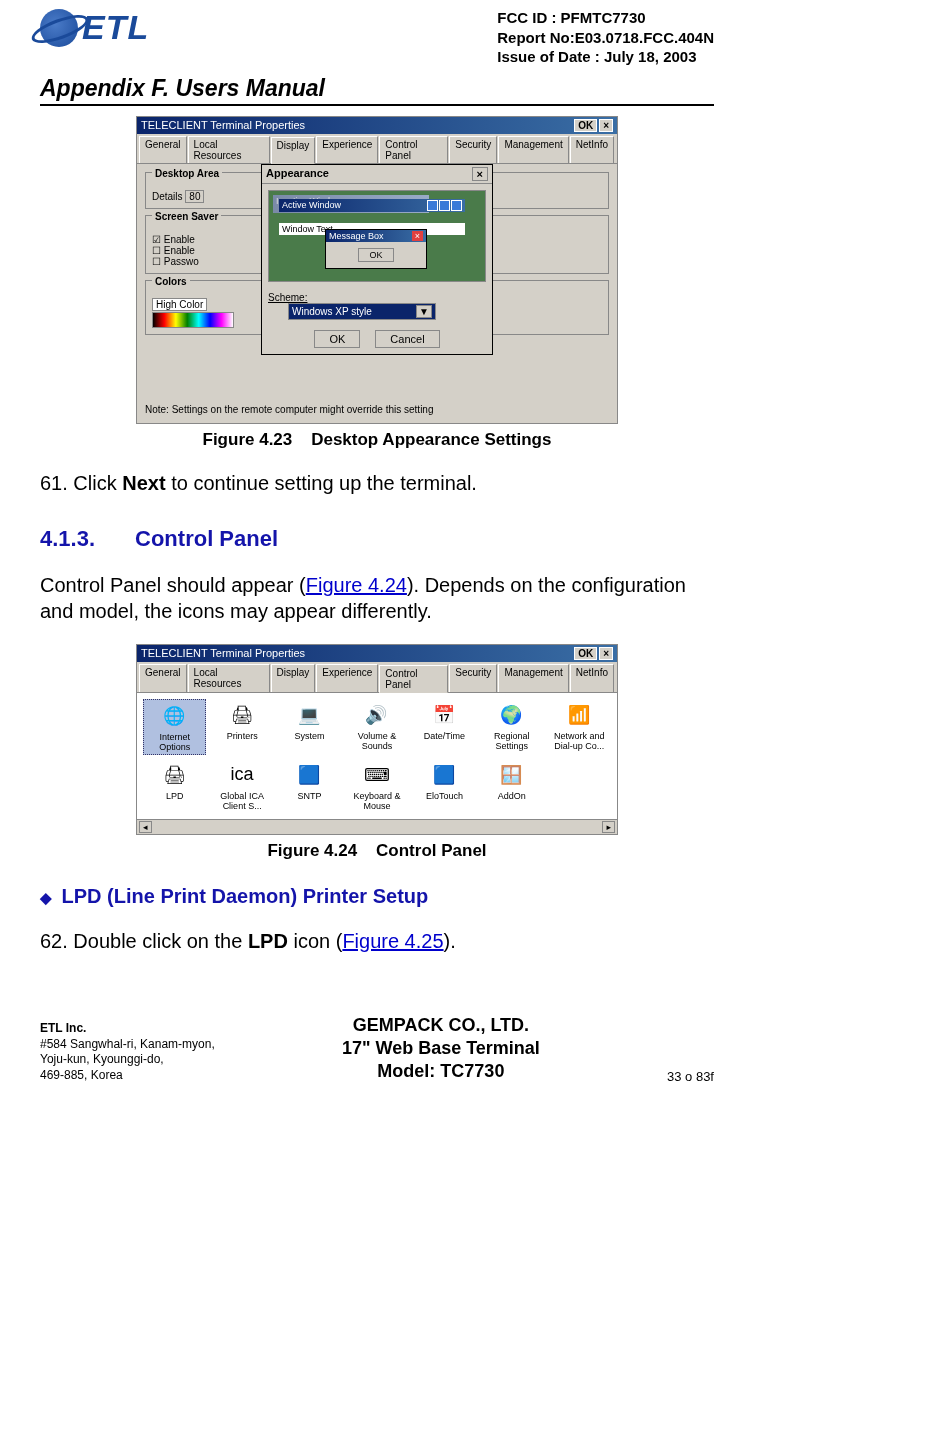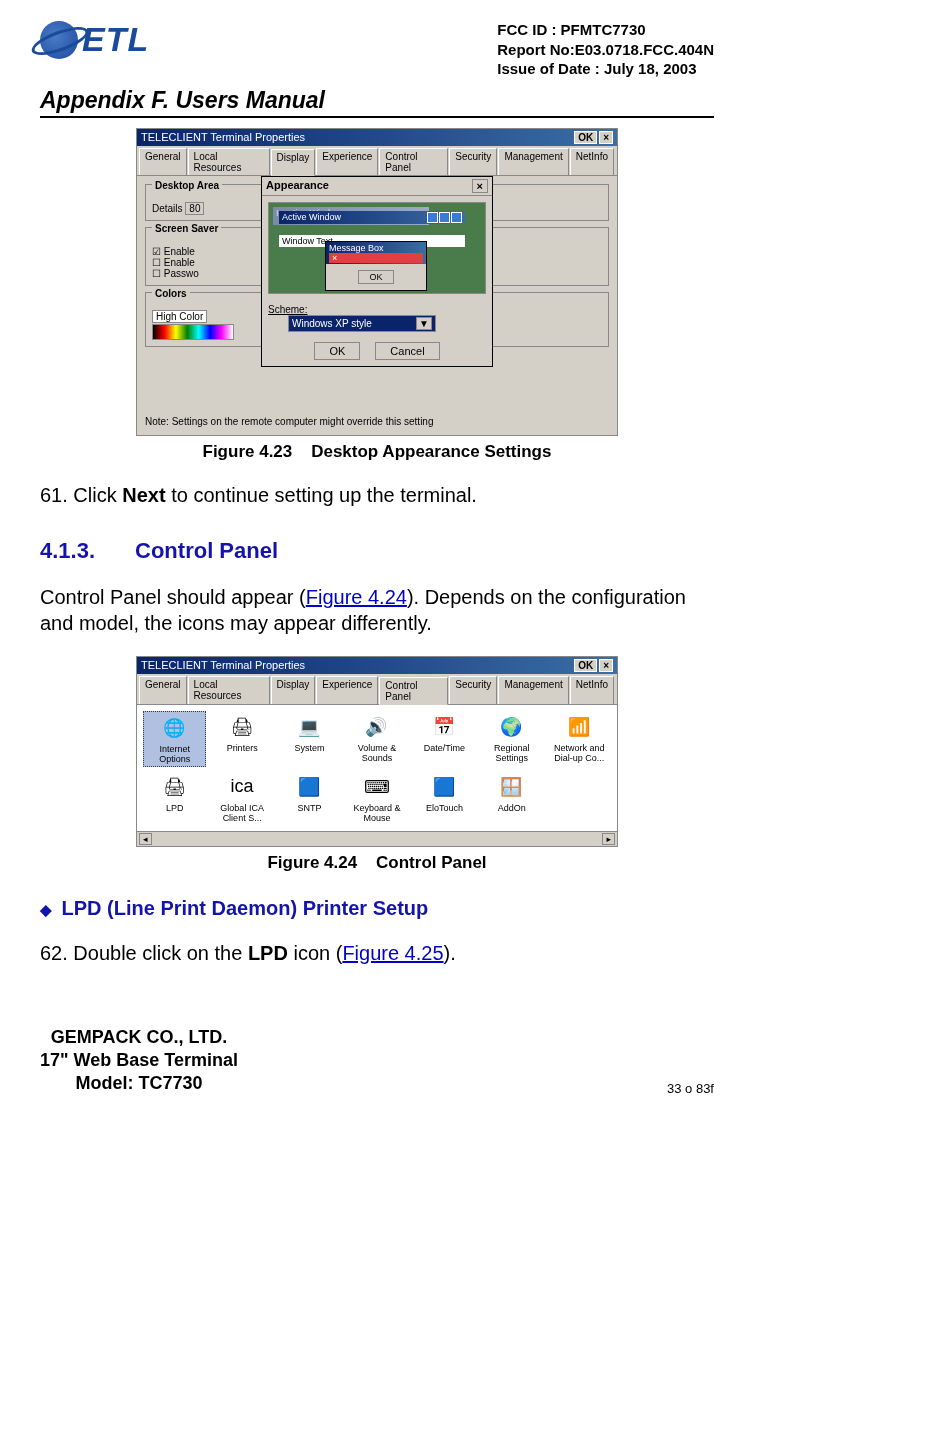--- a/index.html
+++ b/index.html
@@ -4,21 +4,21 @@
 <style>
 body {
   margin: 0;
   padding: 0;
   font-family: Arial, Helvetica, sans-serif;
   background: #fff;
   width: 946px;
 }
 .page {
   width: 754px;
-  padding: 20px 40px 10px 40px;
+  padding: 8px 40px 10px 40px;
   box-sizing: border-box;
   position: relative;
 }
 .header-row {
   display: flex;
   justify-content: space-between;
   align-items: flex-start;
 }
 .logo {
   display: flex;
@@ -191,21 +191,21 @@
 .active-win .mini { display: flex; gap: 1px; }
 .active-win .mini span { background: #3a7ad8; border: 1px solid #fff; width: 9px; height: 9px; }
 .win-text {
   position: absolute; top: 32px; left: 10px; width: 180px;
   background: #fff; font-size: 9px; padding: 1px 3px;
 }
 .msg-box {
   position: absolute; top: 38px; left: 56px; width: 100px;
   border: 1px solid #000;
 }
-.msg-title { background: linear-gradient(to right,#0a246a,#3a6ea5); color:#fff; font-size:9px; padding:1px 3px; display:flex; justify-content:space-between;flex-direction:column;}
+.msg-title { background: linear-gradient(to right,#0a246a,#3a6ea5); color:#fff; font-size:9px; padding:1px 3px; display:flex; justify-content:space-between;}
 .msg-title .xred { background:#e04040; color:#fff; padding:0 3px;}
 .msg-body { background:#d4d0c8; padding:6px; text-align:center;}
 .msg-ok { border:1px solid #888; padding:1px 10px; font-size:9px; background:#d4d0c8; display:inline-block;}
 .scheme-row { padding: 4px 6px; font-size: 10px; }
 .scheme-select {
   background: #0a246a; color: #fff; border: 1px solid #888;
   padding: 1px 3px; margin-left: 20px; display: inline-flex; width: 140px;
   justify-content: space-between; align-items: center;
 }
 .scheme-select .arrow { background:#d4d0c8; color:#000; padding:0 2px; border:1px solid #888;}
@@ -483,20 +483,26 @@
     </div>
   </div>
 
   <div class="sub-head">LPD (Line Print Daemon) Printer Setup</div>
 
   <div class="body-text numbered">
     <span>62. Double click on the </span><b>LPD</b><span> icon (</span><span class="link">Figure 4.25</span><span>).</span>
   </div>
 
   <div class="footer">
+    <div class="footer-left">
+      <b>ETL Inc.</b><br>
+      <span>#584 Sangwhal-ri, Kanam-myon,</span><br>
+      <span>Yoju-kun, Kyounggi-do,</span><br>
+      <span> 469-885, Korea</span>
+    </div>
     <div class="footer-center">
       <div>GEMPACK CO., LTD.</div>
       <div>17" Web Base Terminal</div>
       <div>Model: TC7730</div>
     </div>
     <div class="footer-right">33 o 83f</div>
   </div>
 
 </div>
 

